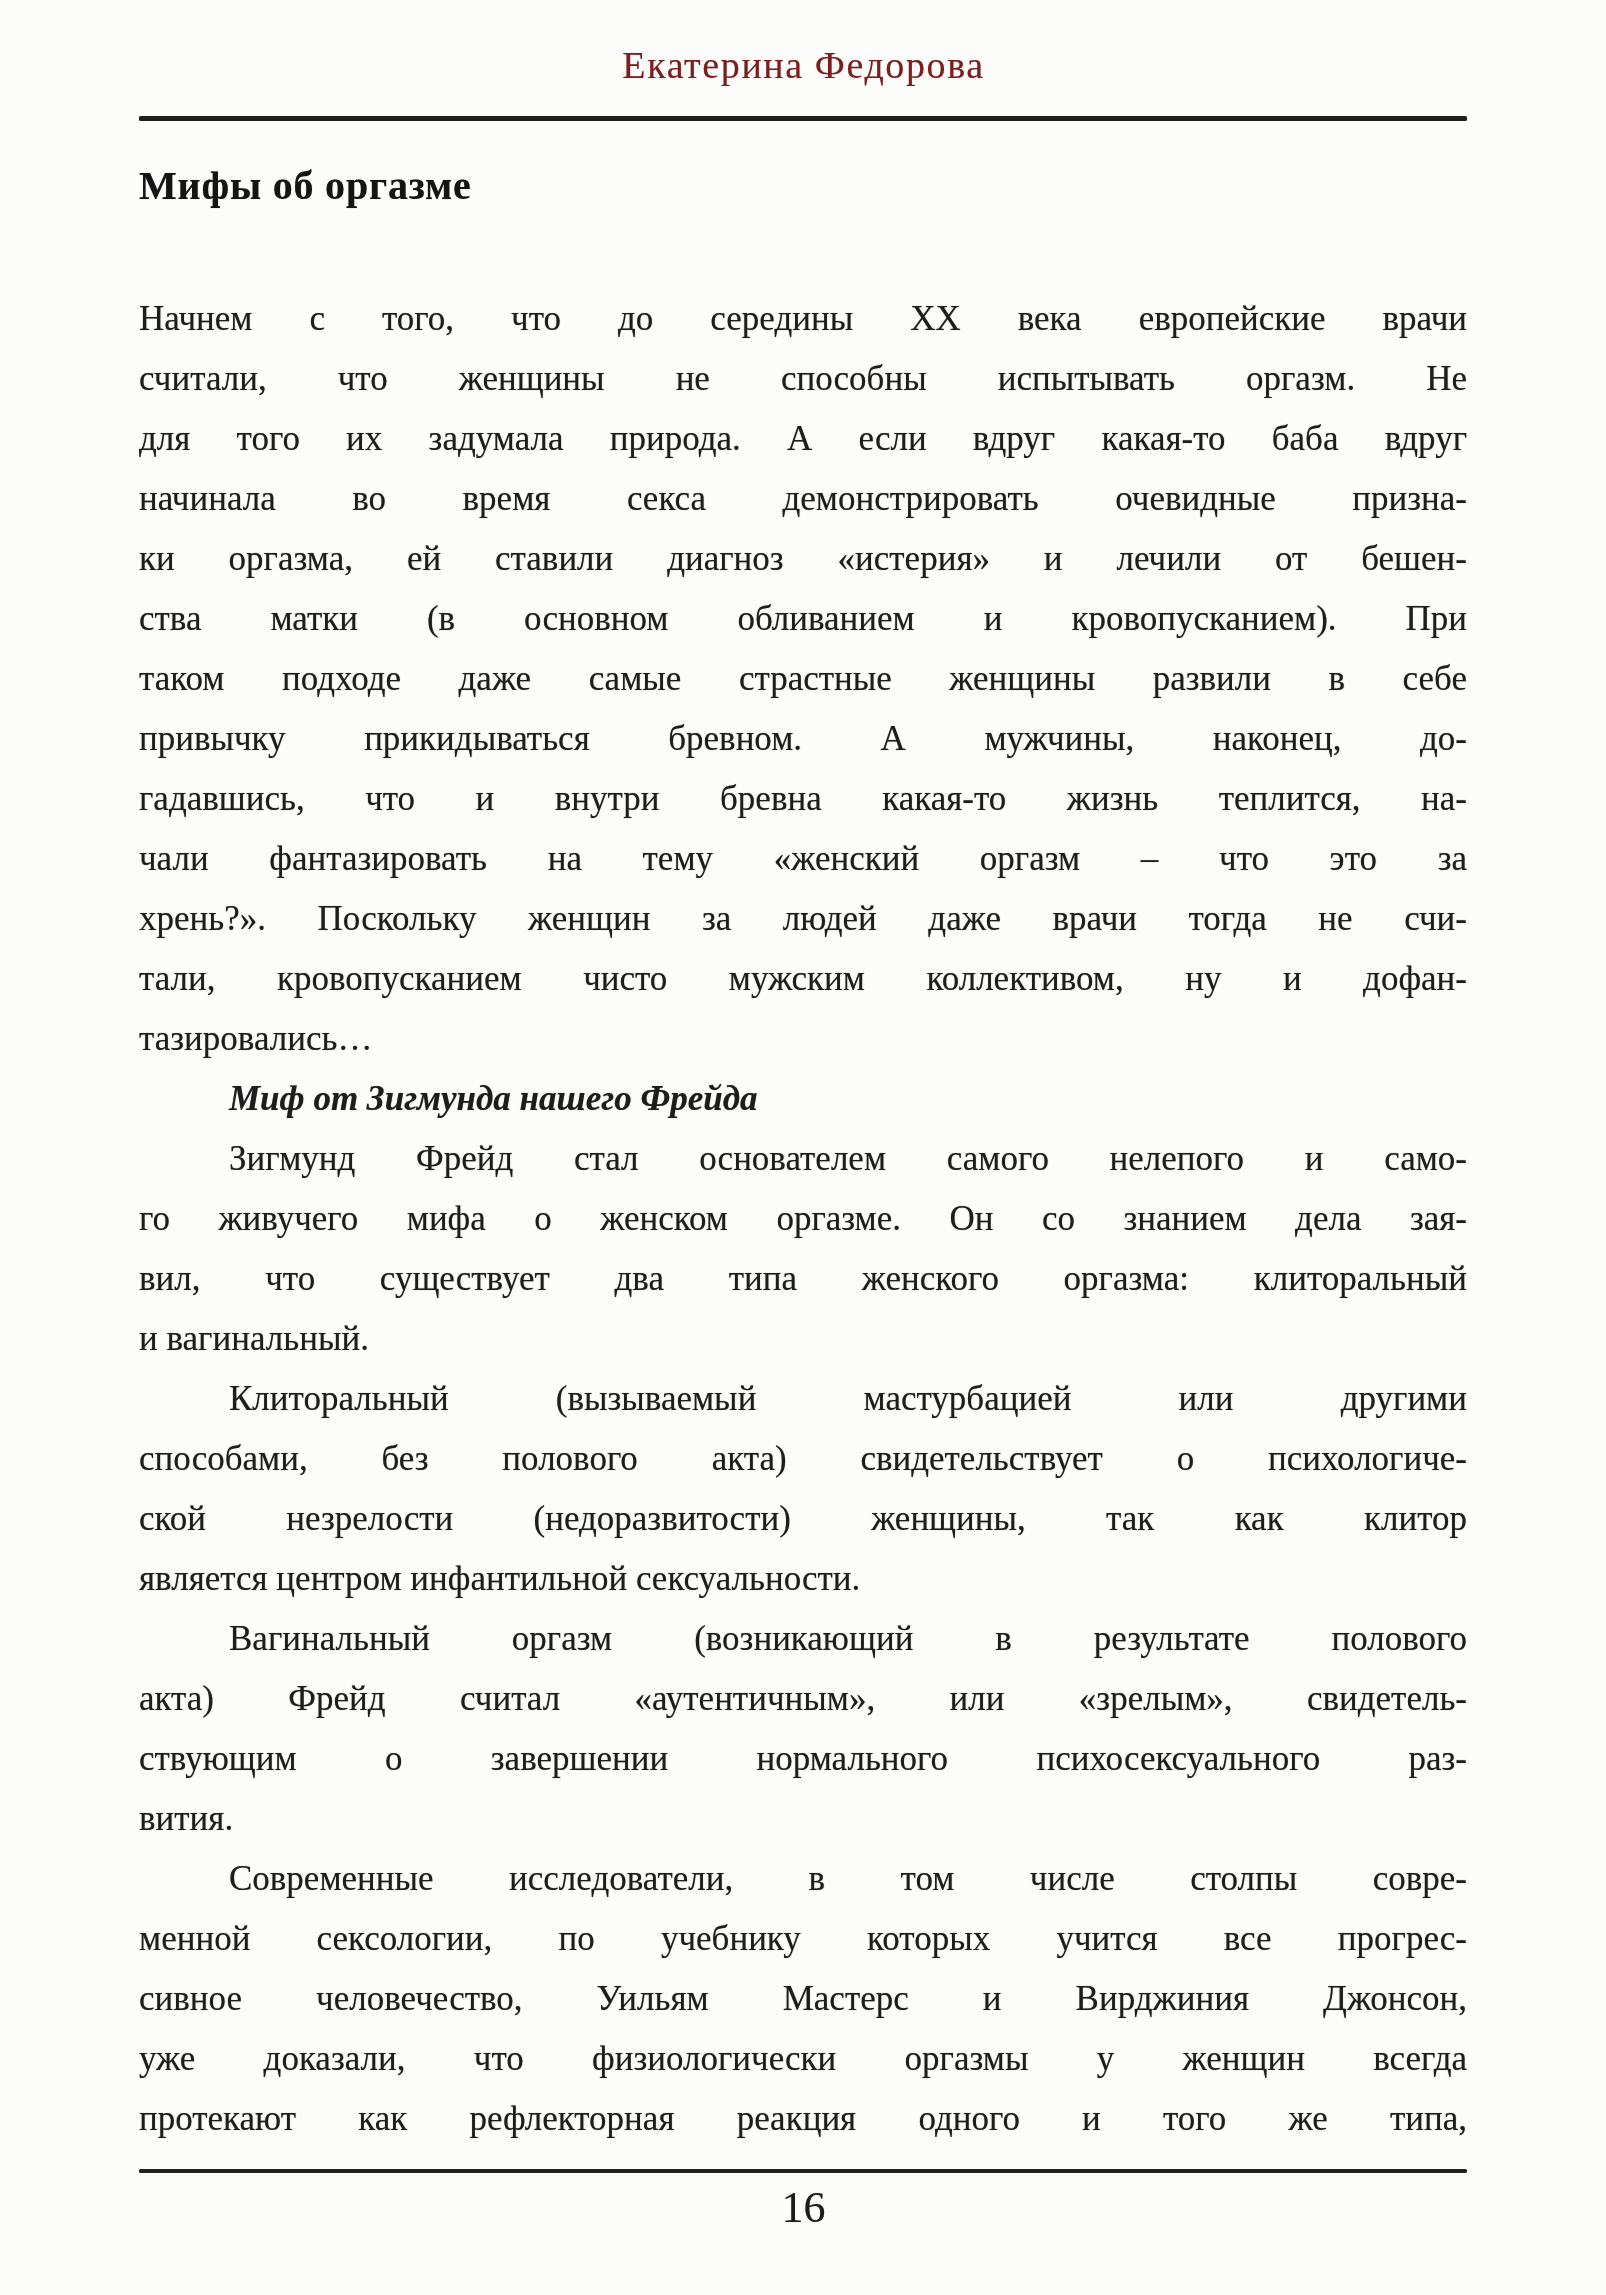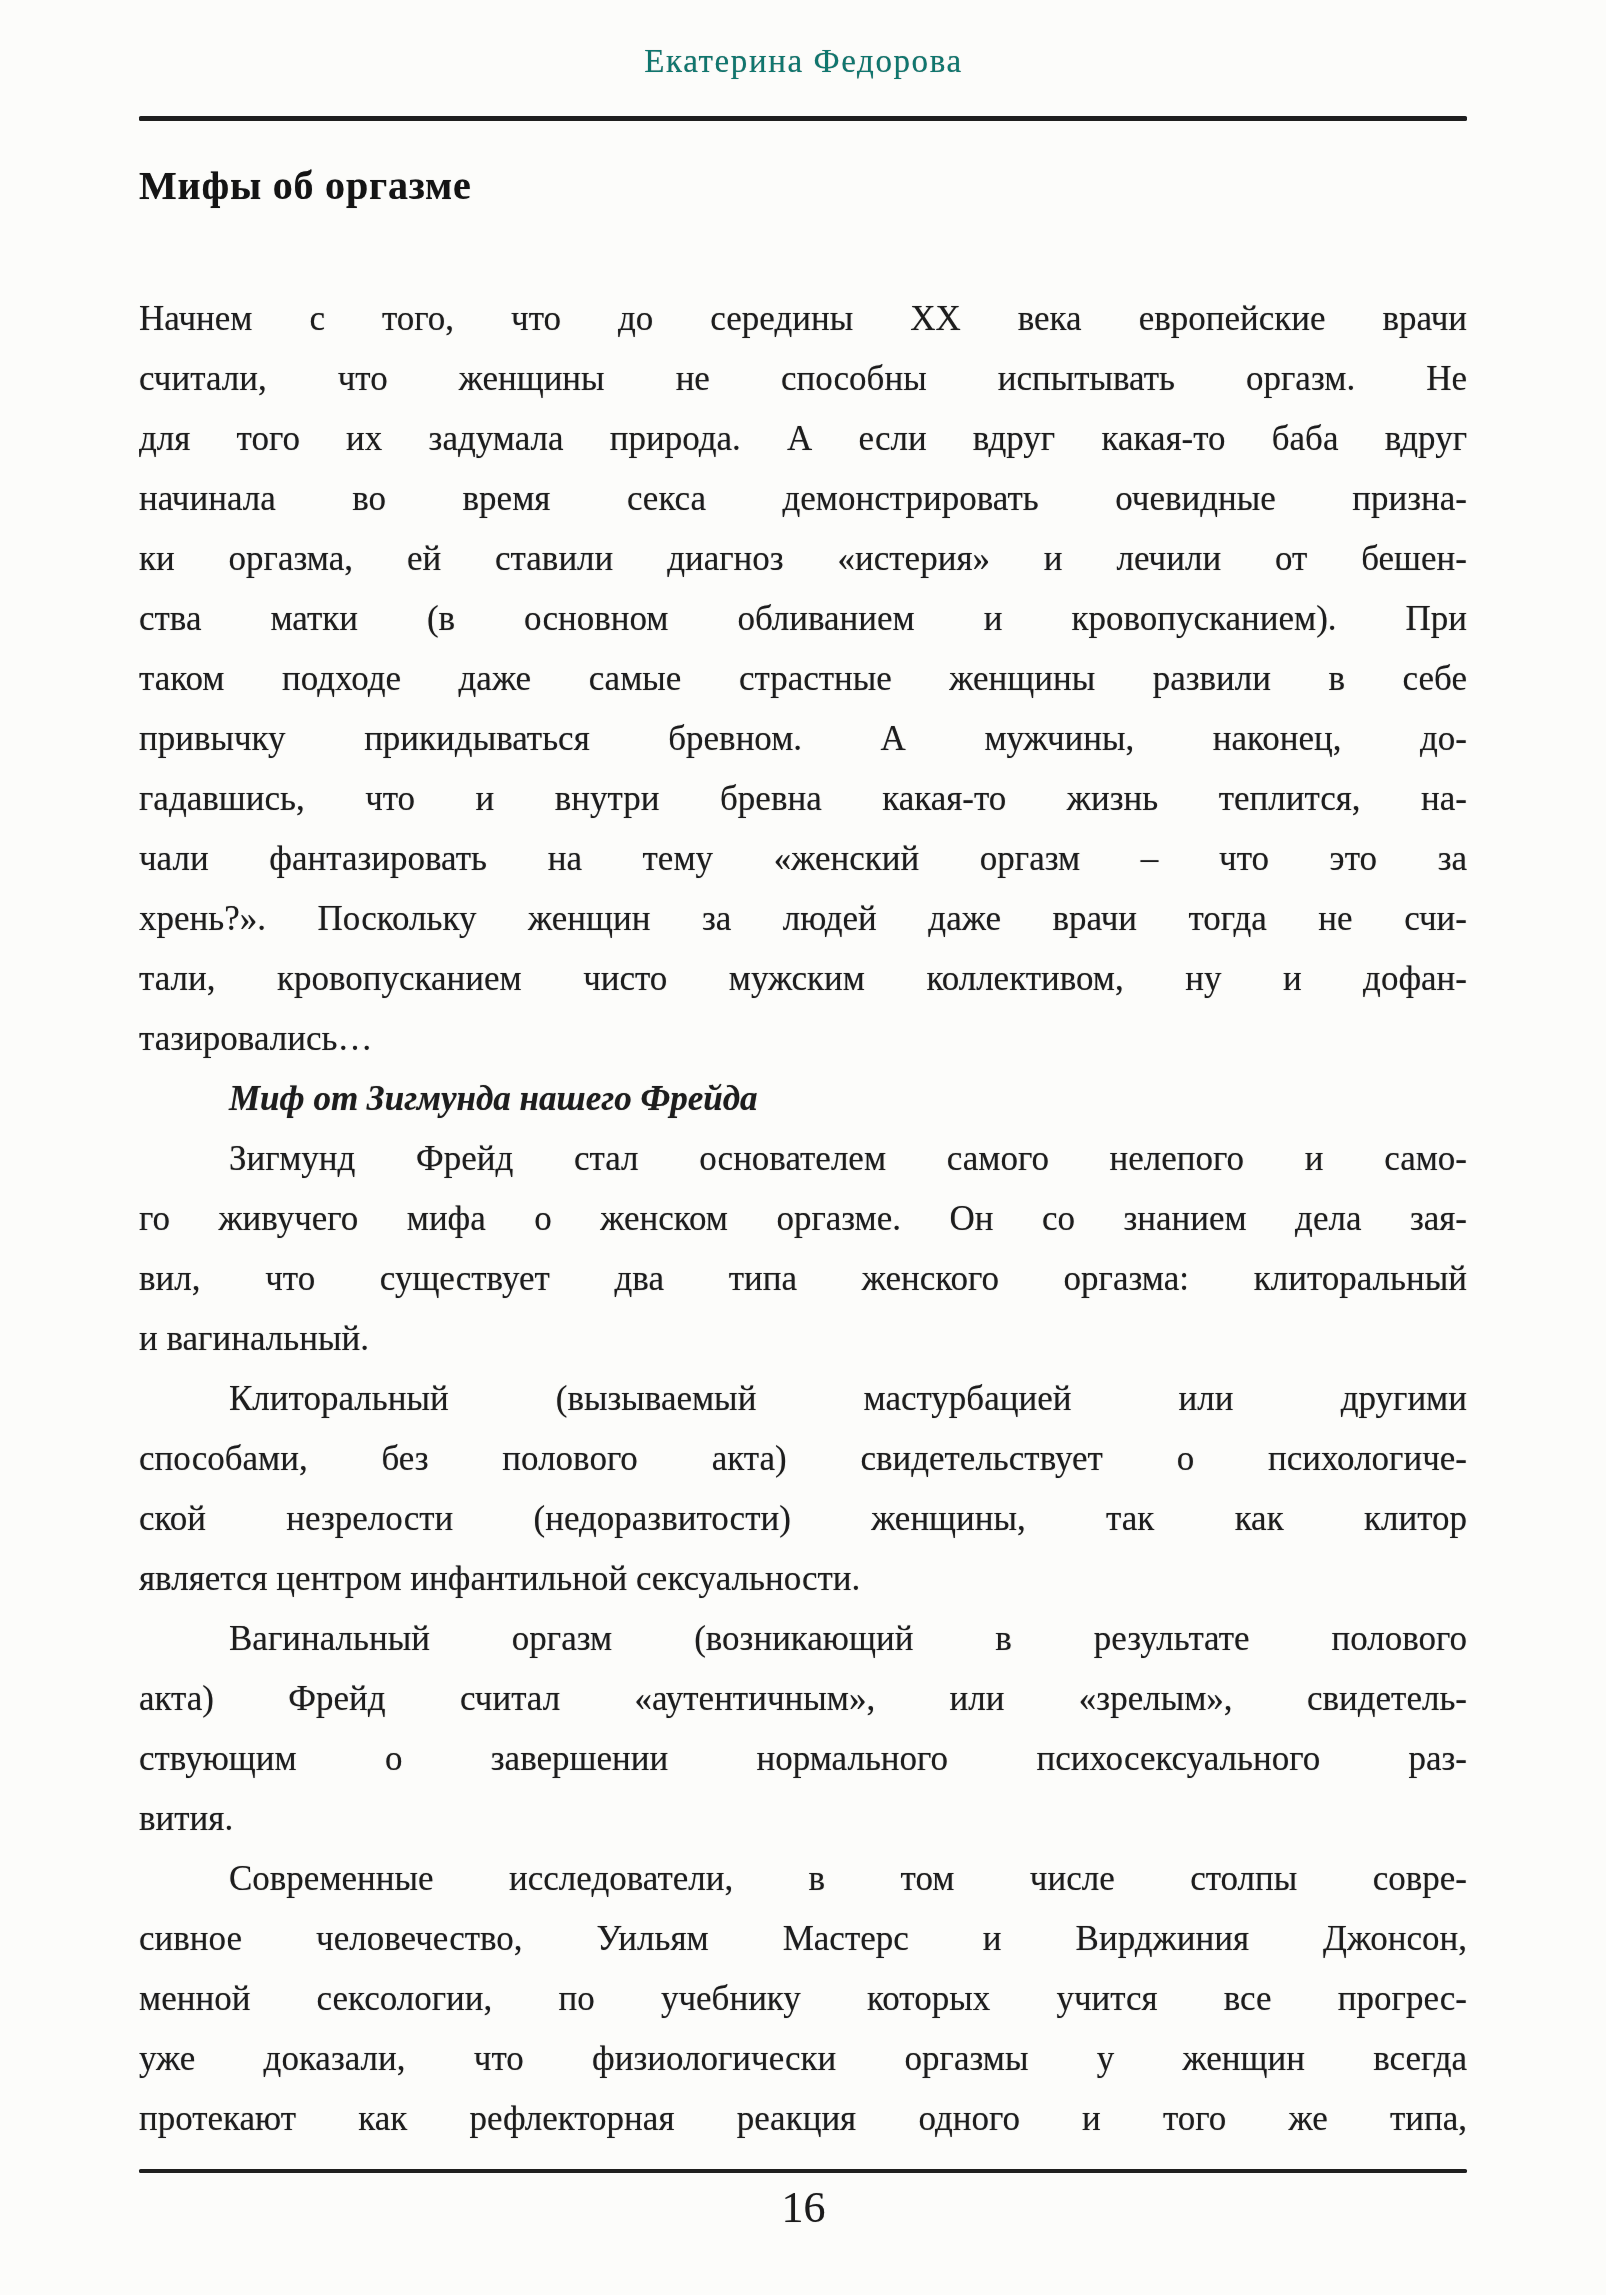--- a/index.html
+++ b/index.html
@@ -23,23 +23,23 @@
   .page {
     position: absolute;
     inset: 0;
   }
   .running-header {
     position: absolute;
     top: 43px;
     left: 0;
     width: 100%;
     text-align: center;
-    font-size: 33px;
+    font-size: 38px;
     letter-spacing: 1.6px;
-    color: #0f766e;
+    color: #7f1d1d;
     text-shadow: 0 0 0.8px rgba(30,30,30,.45);
   }
   .rule {
     position: absolute;
     left: 139px;
     width: 1328px;
     background: var(--rule);
     border-radius: 1.6px;
   }
   .rule-top { top: 116px; height: 4.9px; }
@@ -123,22 +123,22 @@
       <div class="line">и вагинальный.</div>
       <div class="line just indent">Клиторальный (вызываемый мастурбацией или другими</div>
       <div class="line just">способами, без полового акта) свидетельствует о психологиче-</div>
       <div class="line just">ской незрелости (недоразвитости) женщины, так как клитор</div>
       <div class="line">является центром инфантильной сексуальности.</div>
       <div class="line just indent">Вагинальный оргазм (возникающий в результате полового</div>
       <div class="line just">акта) Фрейд считал «аутентичным», или «зрелым», свидетель-</div>
       <div class="line just">ствующим о завершении нормального психосексуального раз-</div>
       <div class="line">вития.</div>
       <div class="line just indent">Современные исследователи, в том числе столпы совре-</div>
+      <div class="line just">менной сексологии, по учебнику которых учится все прогрес-</div>
       <div class="line just">сивное человечество, Уильям Мастерс и Вирджиния Джонсон,</div>
-      <div class="line just">менной сексологии, по учебнику которых учится все прогрес-</div>
       <div class="line just">уже доказали, что физиологически оргазмы у женщин всегда</div>
       <div class="line just">протекают как рефлекторная реакция одного и того же типа,</div>
     </div>
 
   <div class="rule rule-bottom"></div>
 
   <div class="page-number">16</div>
 
 </div>
 

